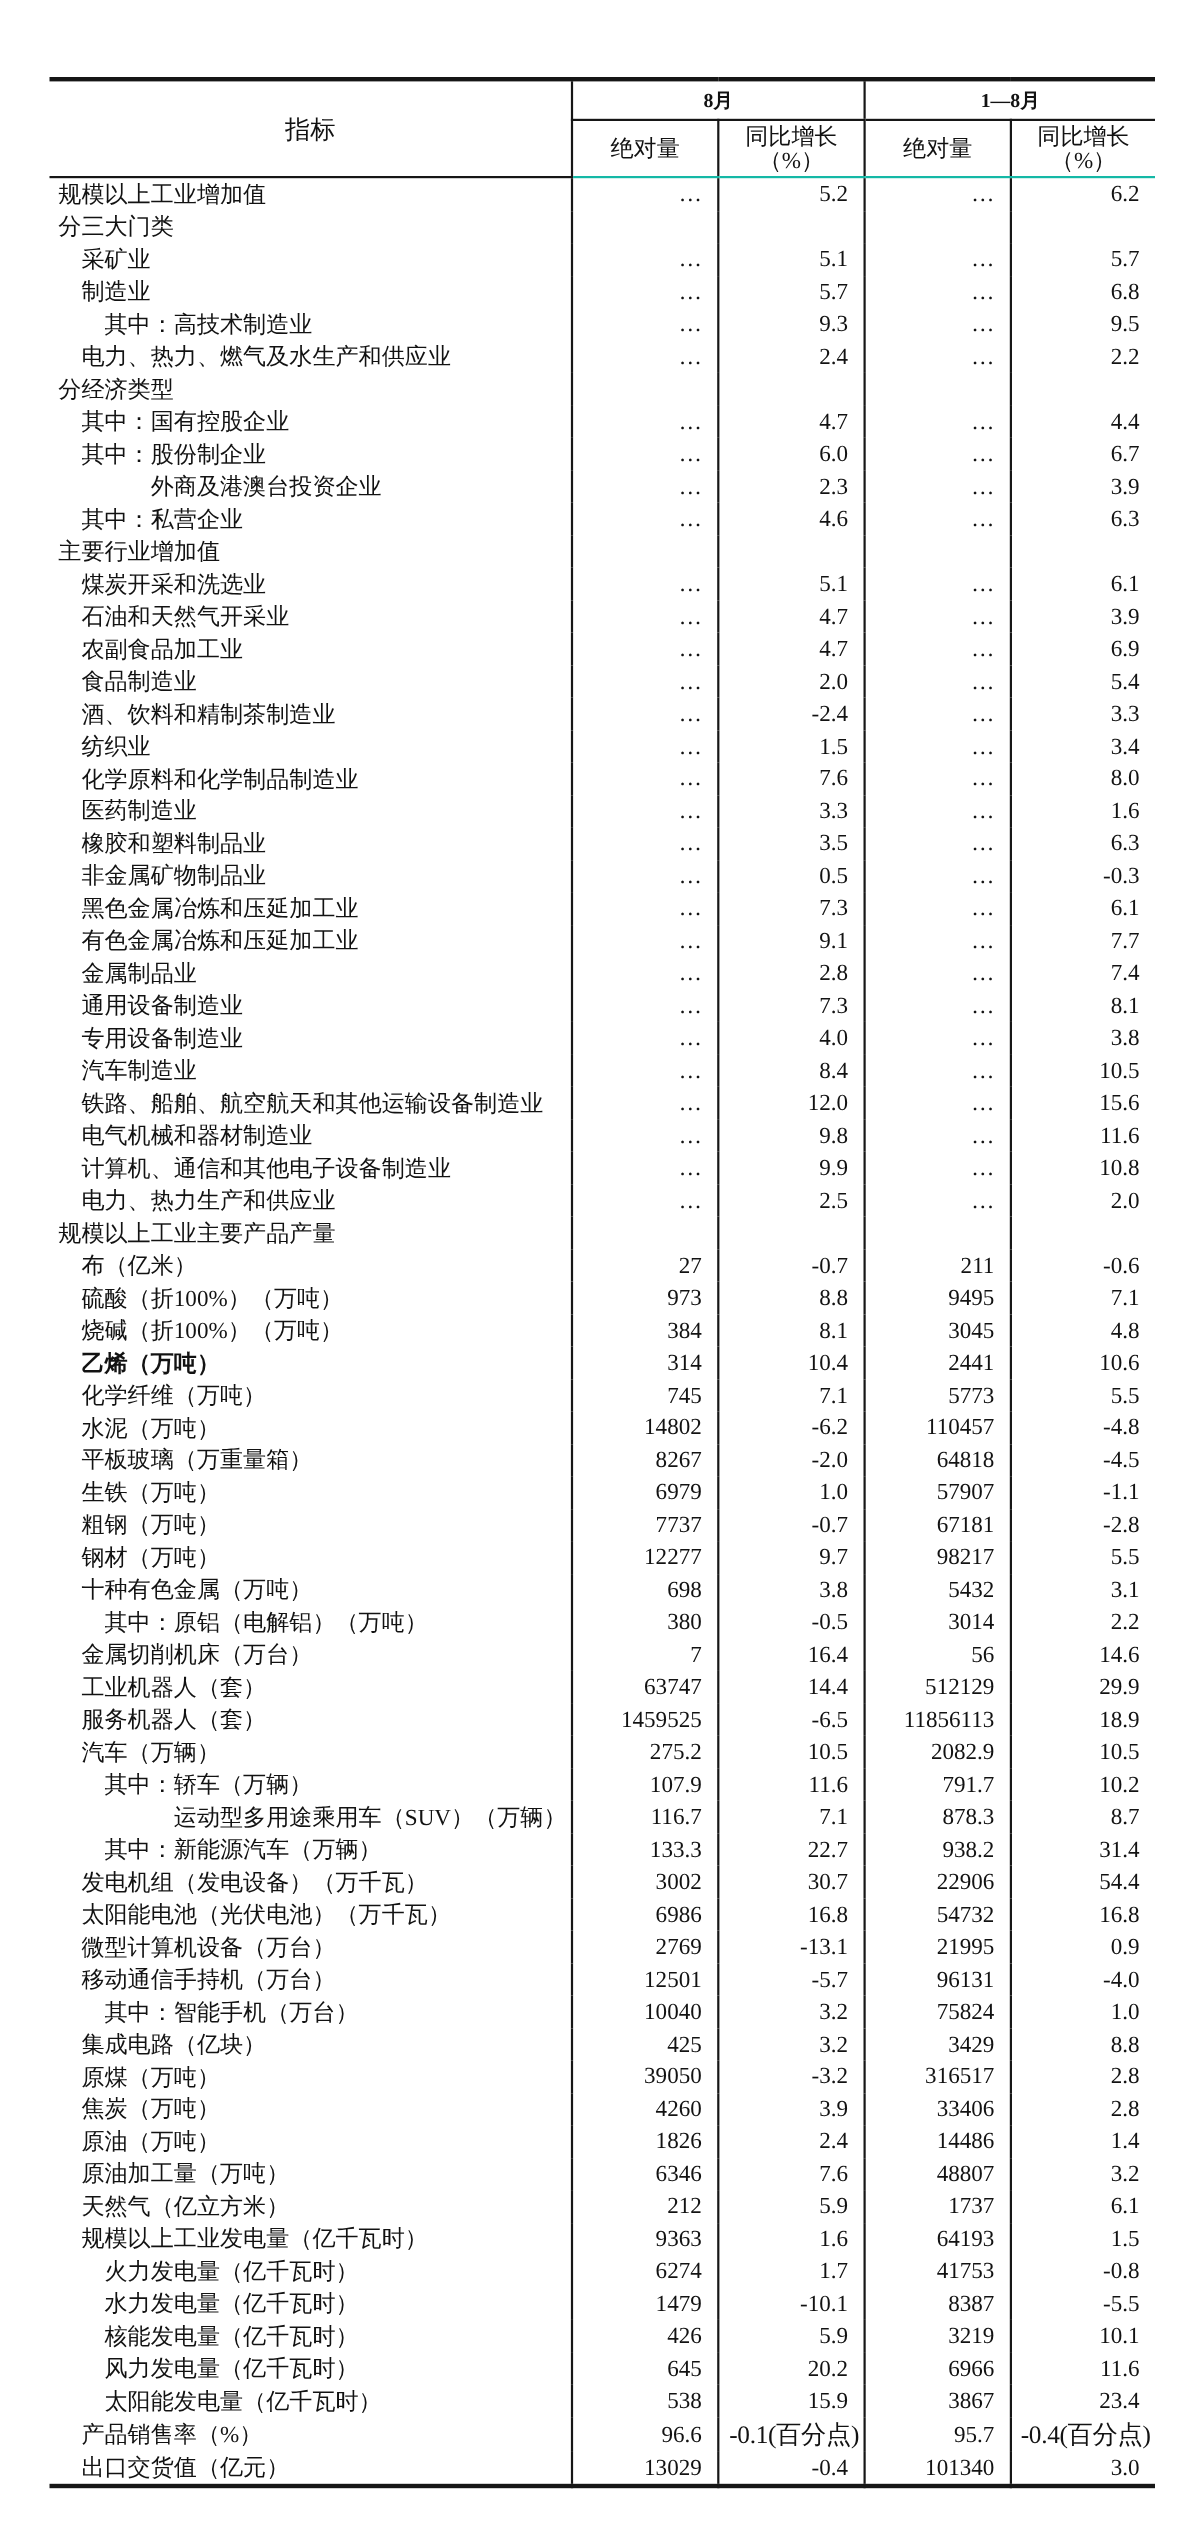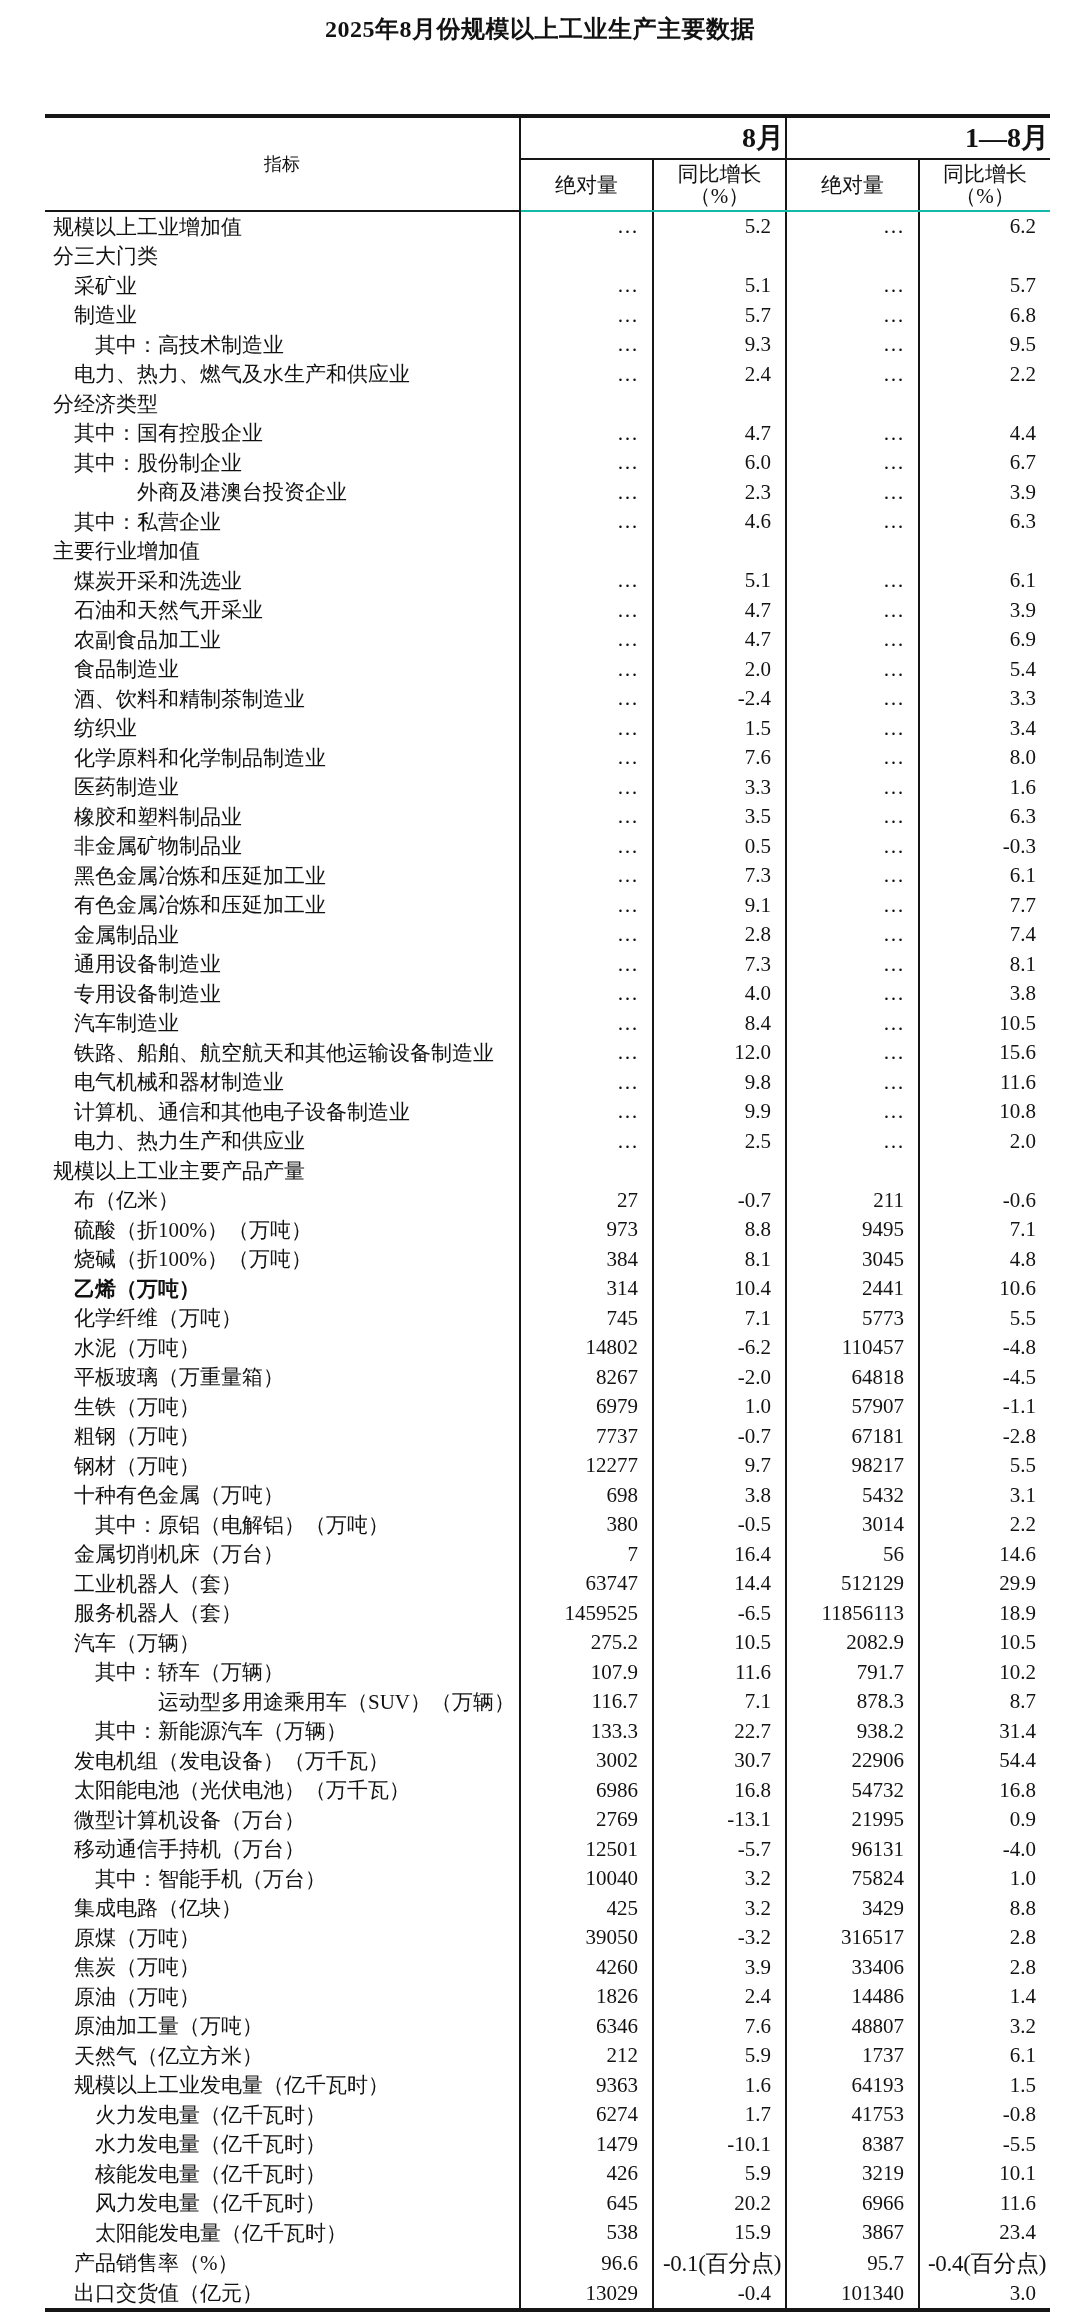--- a/index.html
+++ b/index.html
@@ -33,28 +33,28 @@
   col.c-n2   { width: 133px; }
   col.c-n3   { width: 133px; }
   col.c-n4   { width: 131px; }
 
   th { font-weight: normal; font-size: 21px; }
   .vline { border-left: 2px solid #161616; }
 
   .th-indicator {
     vertical-align: middle;
     border-bottom: 2px solid #161616;
-    font-size: 18px;
+    font-size: 23px;
   }
   .th-group {
     height: 32px;
-    text-align: right;
+    text-align: center;
     vertical-align: middle;
     font-weight: bold;
-    font-size: 28px;
+    font-size: 18px;
     border-bottom: 2px solid #161616;
   }
   .th-sub {
     height: 48px;
     text-align: center;
     vertical-align: middle;
     line-height: 22px;
     border-bottom: 2px solid #14b8a6;
   }
 
@@ -74,21 +74,20 @@
     padding-right: 4px;
     font-size: 23px;
     letter-spacing: -0.3px;
   }
 </style>
 </head>
 <body>
 
 <div class="page">
 
-  <h1 class="doc-title">2025年8月份规模以上工业生产主要数据</h1>
 
   <table class="stat-table">
     <colgroup>
       <col class="c-ind">
       <col class="c-n1">
       <col class="c-n2">
       <col class="c-n3">
       <col class="c-n4">
     </colgroup>
     <thead>

